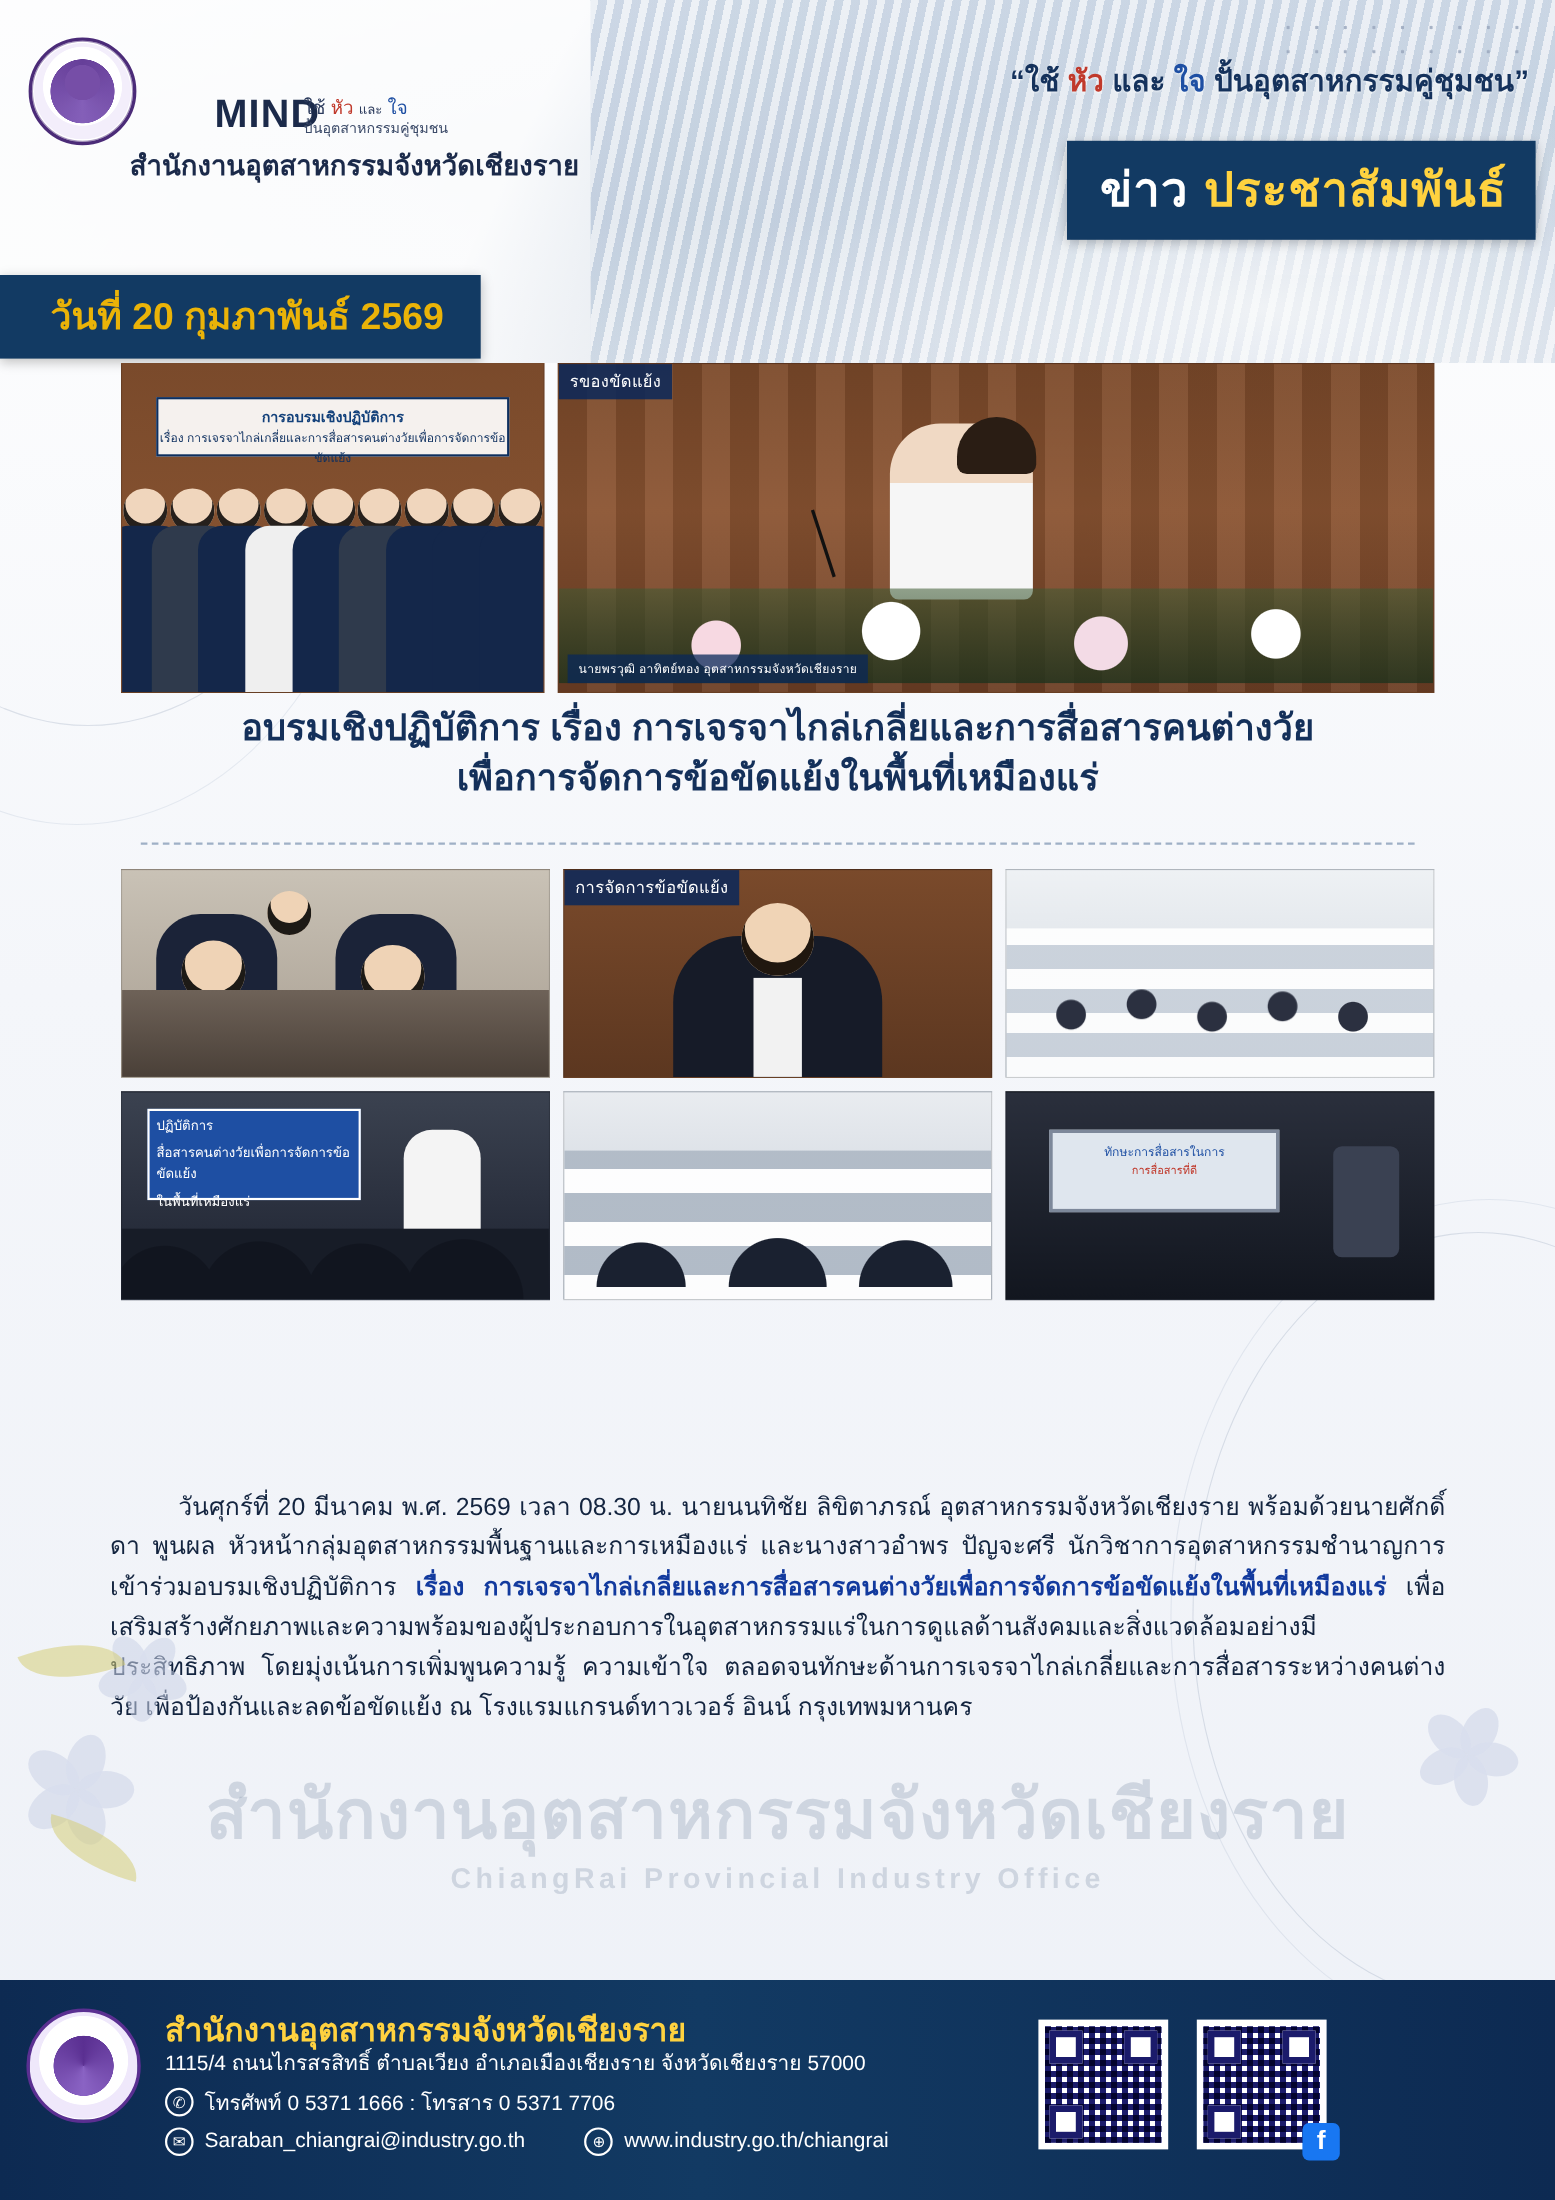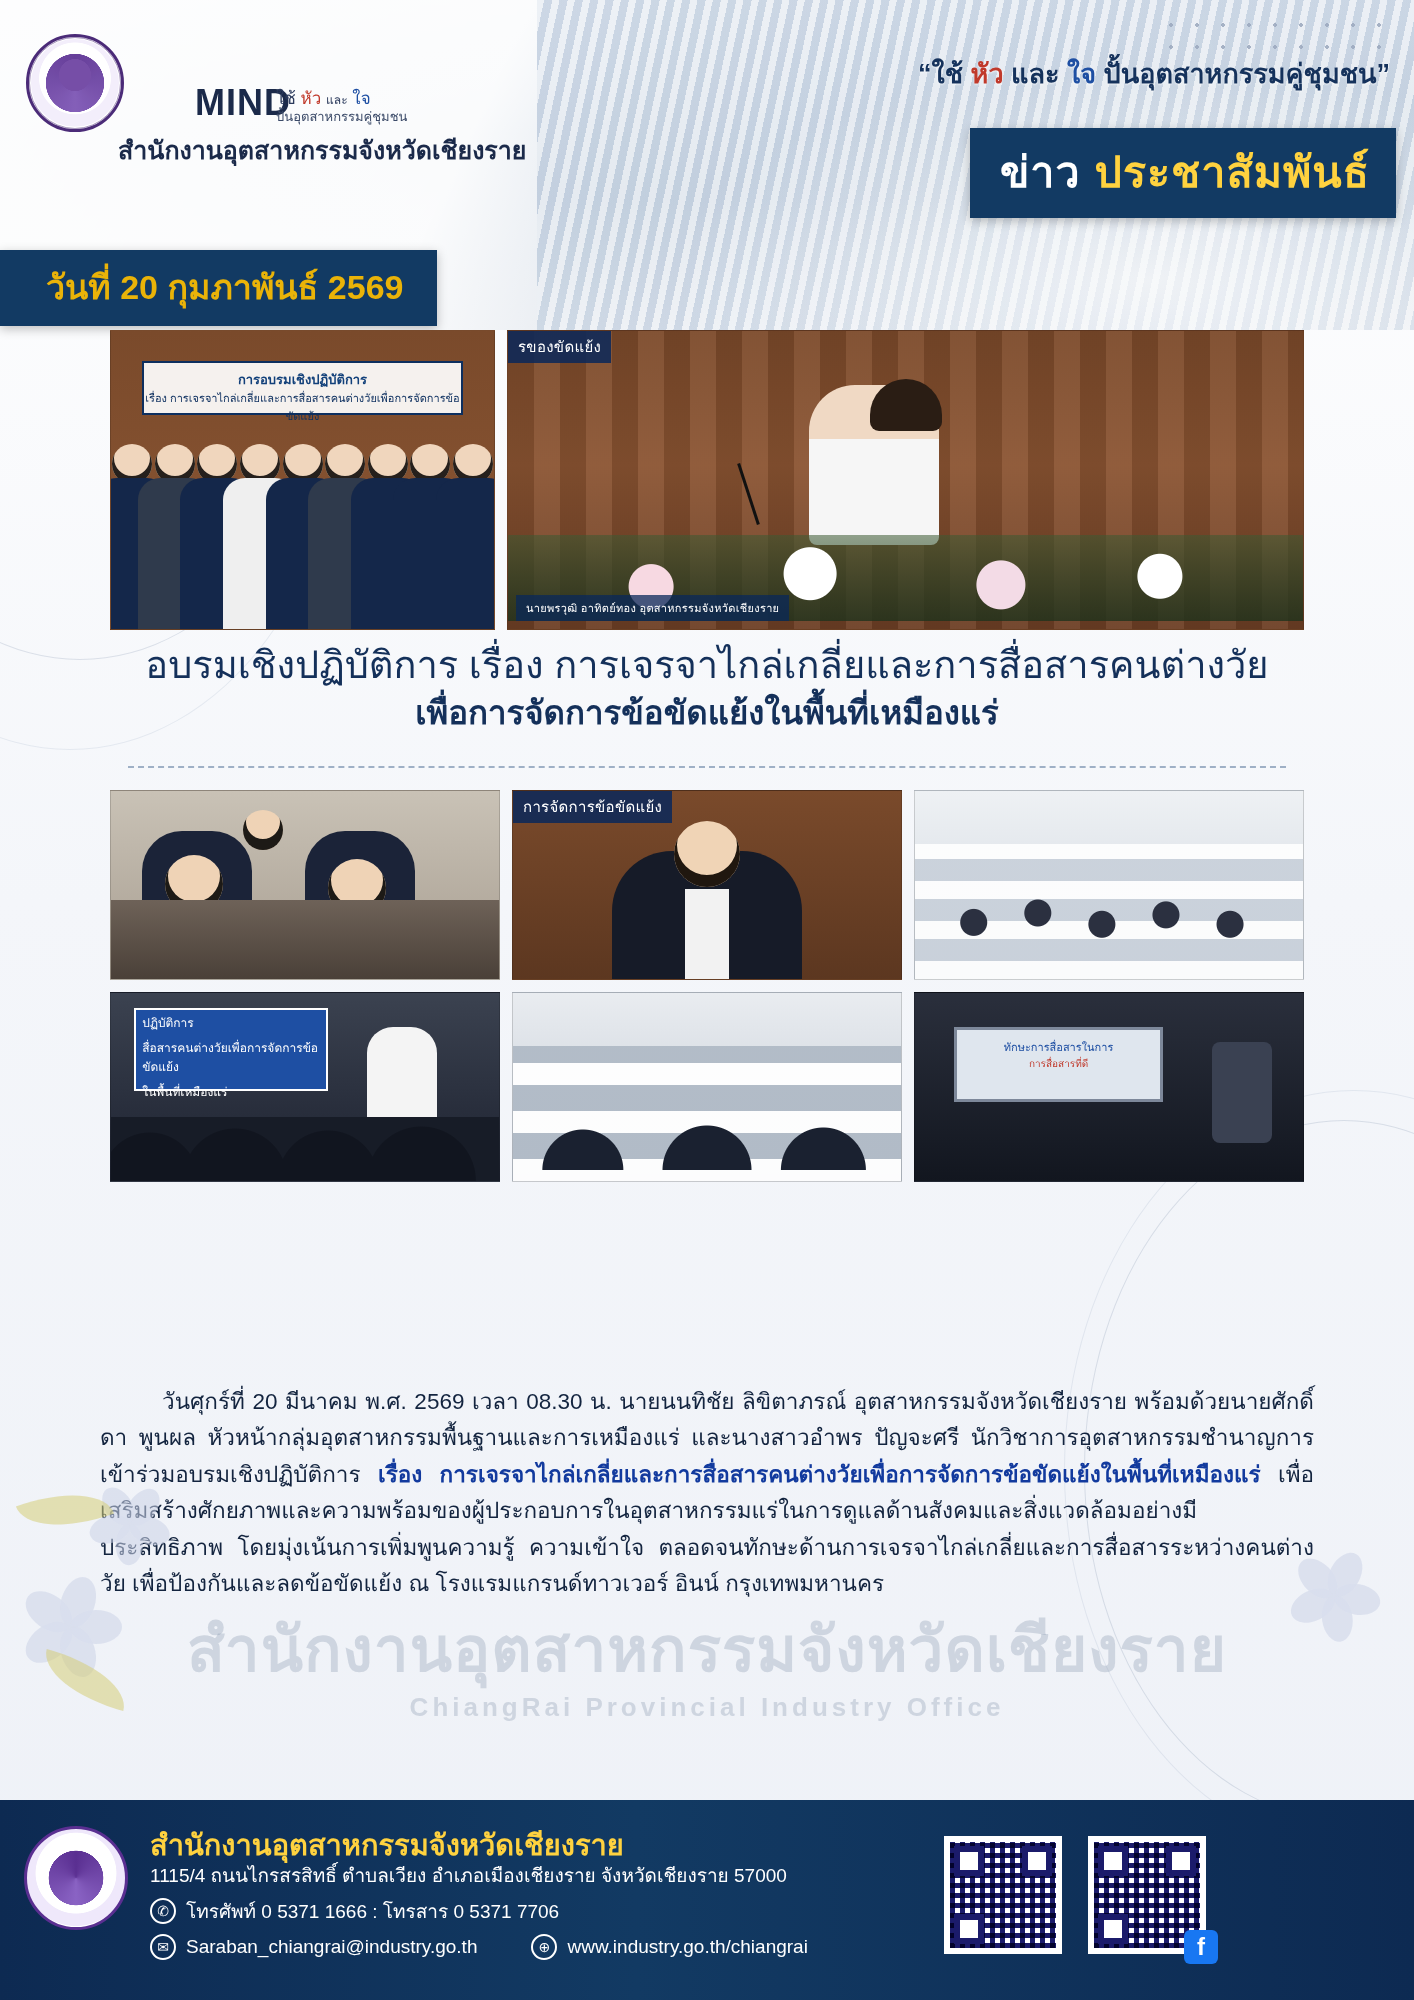--- a/index.html
+++ b/index.html
@@ -230,36 +230,36 @@
   .p8 .proj .l1{ position:absolute; left:0; right:0; top:8px; text-align:center; font-size:11px; color:#1e4fa3;}
   .p8 .proj .l2{ position:absolute; left:0; right:0; top:26px; text-align:center; font-size:10px; color:#c0392b;}
   .p8 .stand{ position:absolute; right:8%; top:26%; width:60px; height:54%; background:#3a4152; border-radius:8px;}
 
   
   .title-block {
     position:absolute; left: 110px; top: 640px; width: 1194px;
     text-align:center;
   }
   .title-block .l1 {
-    font-size: 38px; font-weight: 400; color:#14305a; line-height:1.35;
+    font-size: 33px; font-weight: 700; color:#14305a; line-height:1.35;
   }
   .title-block .l2 {
     font-size: 33px; font-weight: 800; color:#14305a; line-height:1.35;
   }
   .divider {
     position:absolute; left: 128px; top: 766px; width: 1158px;
     border-top: 2px dashed #9fb0c6;
   }
 
   
   .body-box {
     position:absolute; left: 100px; top: 1352px; width: 1214px;
   }
   .body-box p {
-    font-size: 22.5px; line-height: 1.62; color:#13243f; text-align: justify; margin-top: 32px;
+    font-size: 22.5px; line-height: 1.62; color:#13243f; text-align: justify;
   }
   .body-box .indent{ display:inline-block; width: 62px; }
   .hl-blue{ color:#123a9e; font-weight:800; }
 
   
   .watermark {
     position:absolute; left:0; right:0; top: 1600px; text-align:center;
     color: rgba(130,145,168,.30); pointer-events:none;
   }
   .watermark .w1{ font-size: 62px; font-weight:800; letter-spacing:1px;}

